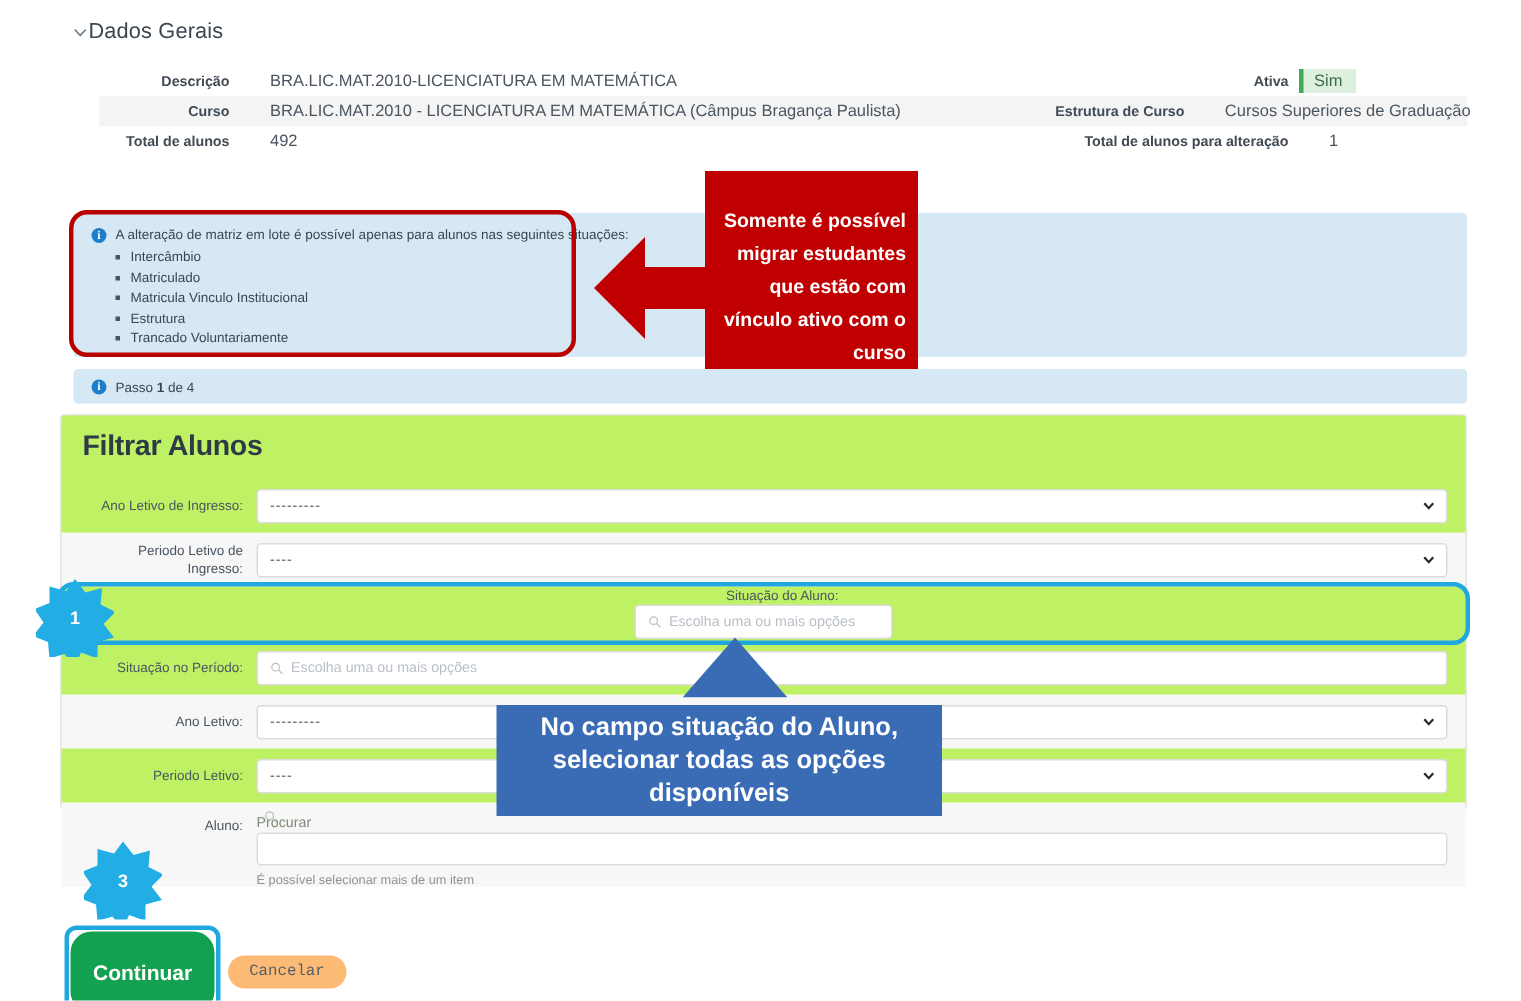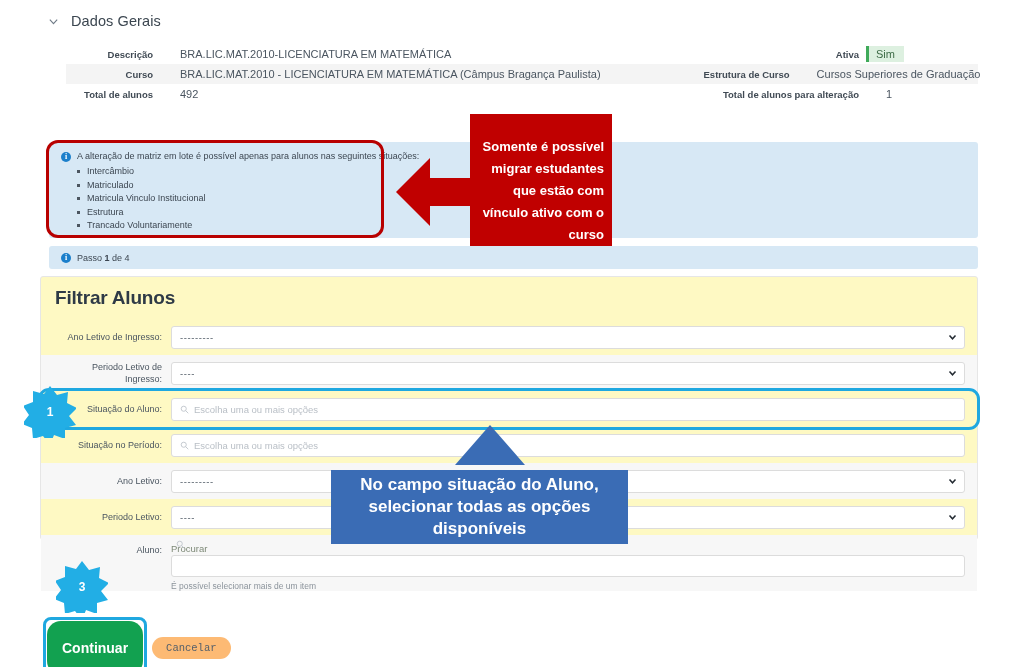--- a/index.html
+++ b/index.html
@@ -8,21 +8,21 @@
     width: 1014px; height: 667px;
     background: #ffffff;
     font-family: "Liberation Sans", sans-serif;
     overflow: hidden;
   }
   .page { position: relative; width: 1014px; height: 667px; background:#fff; }
 
   
   .section-head {
     position: absolute; left: 48px; top: 13px;
-    display: flex; align-items: center; gap: 12px;
+    display: flex; align-items: center; gap: 0;
   }
   .chev-small { width: 11px; height: 11px; color:#6f7b87; display:block; }
   .section-title {
     font-size: 14.5px; color: #3b4650; letter-spacing: .1px;
   }
 
   
   .dg { position: absolute; left: 66px; top: 44px; width: 912px; }
   .dg-row { display: flex; height: 20px; align-items: center; }
   .dg-row.alt { background: #f4f4f4; }
@@ -86,21 +86,21 @@
     position: absolute; left: 49px; top: 246px; width: 929px; height: 23px;
     background: #d7e8f5; border-radius: 3px;
     display: flex; align-items: center; padding-left: 12px; gap: 6px;
   }
   .alert-step .txt { font-size: 9px; color:#3c4651; }
   .alert-step .txt b { font-weight: bold; }
 
   
   .card {
     position: absolute; left: 40px; top: 276px; width: 938px; height: 264px;
-    background: #fef9c3; border: 1px solid #e6e6e6; border-radius: 3px;
+    background: #bef264; border: 1px solid #e6e6e6; border-radius: 3px;
   }
   .card-title {
     font-size: 19px; color: #2e3a46; font-weight: bold;
     padding: 10px 0 10px 14px; letter-spacing: -.2px;
   }
 
   
   .frow { display: flex; align-items: center; min-height: 36px; padding: 0 12px; }
   .frow.alt { background: #f7f7f7; }
   .flab {
@@ -116,21 +116,21 @@
   .inp .ph { color:#b9bfc6; font-size: 9.5px; }
   .inp .dots { color:#4a5560; letter-spacing: .6px; font-size: 9.5px; }
   .chev-sel {
     position:absolute; right: 8px; top: 50%; transform: translateY(-50%);
     width: 9px; height: 9px; color:#232a31;
   }
   .search-ico {
     width: 9px; height: 9px; color:#b9bfc6; flex:none; margin-right: 5px;
   }
   .hl-row {
-    outline: 3px solid #1fa8e0; border-radius: 8px;
+    outline: 3px solid #1fa8e0; border-radius: 8px; flex-direction: column;
   }
   .hint { font-size: 8.5px; color:#8b939b; padding: 4px 0 0 0; }
   .aluno-sub { font-size: 9.5px; color:#7e8a78; line-height: 11px; }
 
   
   .starb { position: absolute; width: 52px; height: 52px; }
   .starb .num {
     position: absolute; inset: 0; display: flex; align-items: center;
     justify-content: center; color:#fff; font-size: 12px; font-weight: bold;
   }

